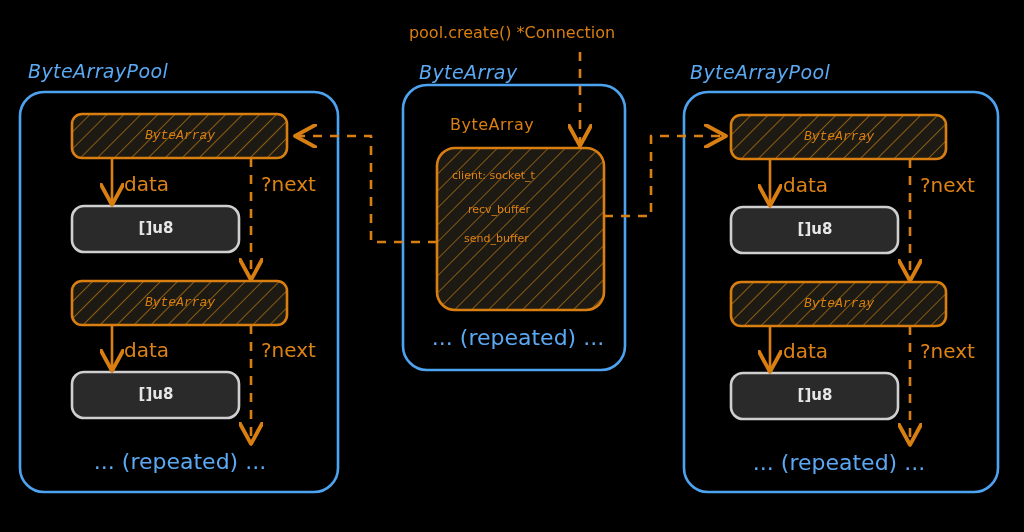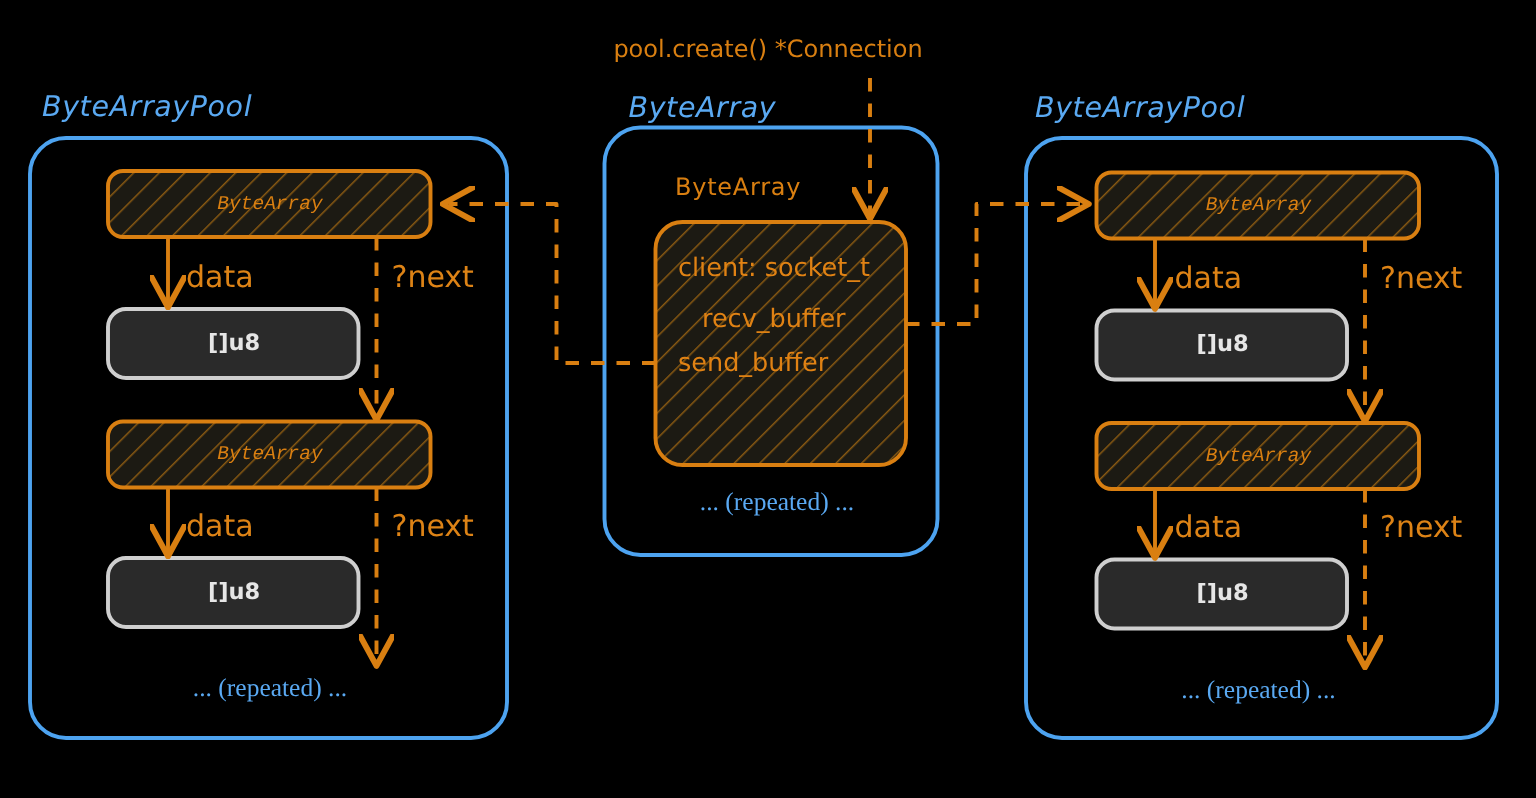--- a/index.html
+++ b/index.html
@@ -5,23 +5,23 @@
   html,body{margin:0;padding:0;background:#15171c;}
   body{width:1024px;height:532px;overflow:hidden;
        font-family:"DejaVu Sans","Liberation Sans",sans-serif;}
   #stage{position:relative;width:1024px;height:532px;background:#000000;}
   svg#canvas{position:absolute;left:0;top:0;width:1024px;height:532px;}
   .lbl{position:absolute;white-space:nowrap;pointer-events:none;}
   .pool-title{color:#5aa9f2;font-size:19px;font-style:italic;letter-spacing:.4px;}
   .struct-title{color:#d97f11;font-size:16px;letter-spacing:.5px;}
   .ba-name{color:#d97f11;font-size:13px;font-style:italic;font-family:Liberation Mono, monospace;}
   .u8-name{color:#e6e6e6;font-size:15px;font-weight:bold;}
-  .field{color:#e08214;font-size:17px;}
+  .field{color:#e08214;font-size:11px;}
   .edge-lbl{color:#dd8316;font-size:20px;}
-  .repeated{color:#5aa9f2;font-size:17px;font-family:Liberation Serif, serif;}
+  .repeated{color:#5aa9f2;font-size:22px;}
   .topcall{color:#d97f11;font-size:16px;}
   .ctr{transform:translateX(-50%);text-align:center;}
 </style>
 </head>
 <body>
 
 <div id="stage">
 
   <svg id="canvas" viewBox="0 0 1024 532">
     <defs>
@@ -80,21 +80,21 @@
   <div class="lbl edge-lbl" style="left:124px;top:338px;">data</div>
   <div class="lbl edge-lbl" style="left:261px;top:338px;">?next</div>
   <div class="lbl u8-name ctr" style="left:156px;top:385px;">[]u8</div>
 
   <div class="lbl repeated ctr" style="left:180px;top:449px;">... (repeated) ...</div>
 
   <div class="lbl pool-title" style="left:419px;top:61px;">ByteArray</div>
   <div class="lbl struct-title" style="left:450px;top:115px;">ByteArray</div>
   <div class="lbl field" style="left:452px;top:169px;">client: socket_t</div>
   <div class="lbl field" style="left:468px;top:203px;">recv_buffer</div>
-  <div class="lbl field" style="left:452px;top:232px;">send_buffer</div>
+  <div class="lbl field" style="left:464px;top:232px;">send_buffer</div>
   <div class="lbl repeated ctr" style="left:518px;top:325px;">... (repeated) ...</div>
 
   <div class="lbl pool-title" style="left:690px;top:61px;">ByteArrayPool</div>
   <div class="lbl ba-name ctr" style="left:839px;top:129px;">ByteArray</div>
   <div class="lbl edge-lbl" style="left:783px;top:173px;">data</div>
   <div class="lbl edge-lbl" style="left:920px;top:173px;">?next</div>
   <div class="lbl u8-name ctr" style="left:815px;top:220px;">[]u8</div>
 
   <div class="lbl ba-name ctr" style="left:839px;top:296px;">ByteArray</div>
   <div class="lbl edge-lbl" style="left:783px;top:339px;">data</div>

